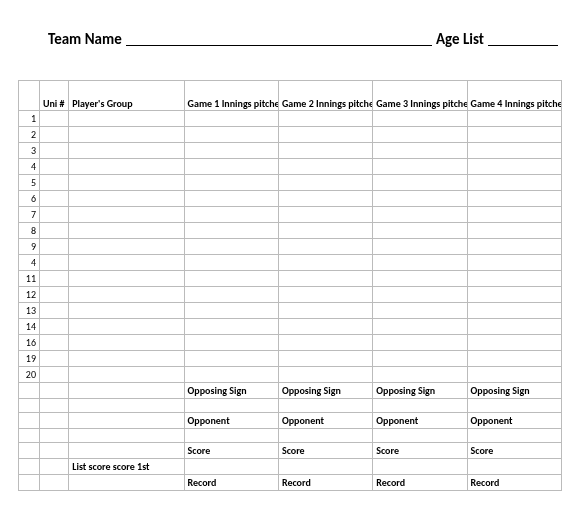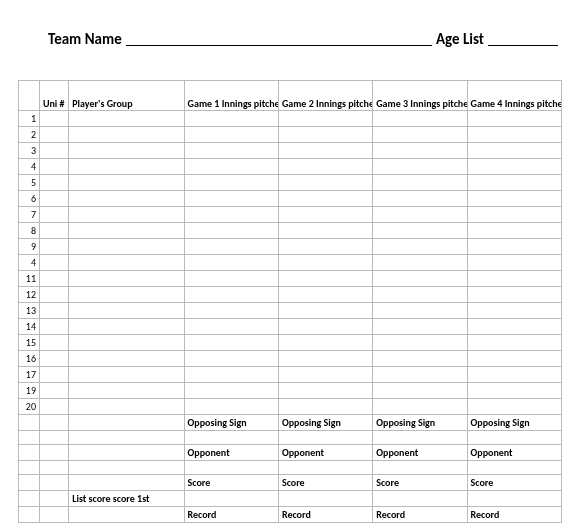--- a/index.html
+++ b/index.html
@@ -214,39 +214,21 @@
       <tr>
         <td class="row-num">14</td>
         <td></td>
         <td></td>
         <td></td>
         <td></td>
         <td></td>
         <td></td>
       </tr>
       <tr>
-        <td class="row-num">15</td>
-        <td></td>
-        <td></td>
-        <td></td>
-        <td></td>
-        <td></td>
-        <td></td>
-      </tr>
-      <tr>
         <td class="row-num">16</td>
-        <td></td>
-        <td></td>
-        <td></td>
-        <td></td>
-        <td></td>
-        <td></td>
-      </tr>
-      <tr>
-        <td class="row-num">17</td>
         <td></td>
         <td></td>
         <td></td>
         <td></td>
         <td></td>
         <td></td>
       </tr>
       <tr>
         <td class="row-num">19</td>
         <td></td>

